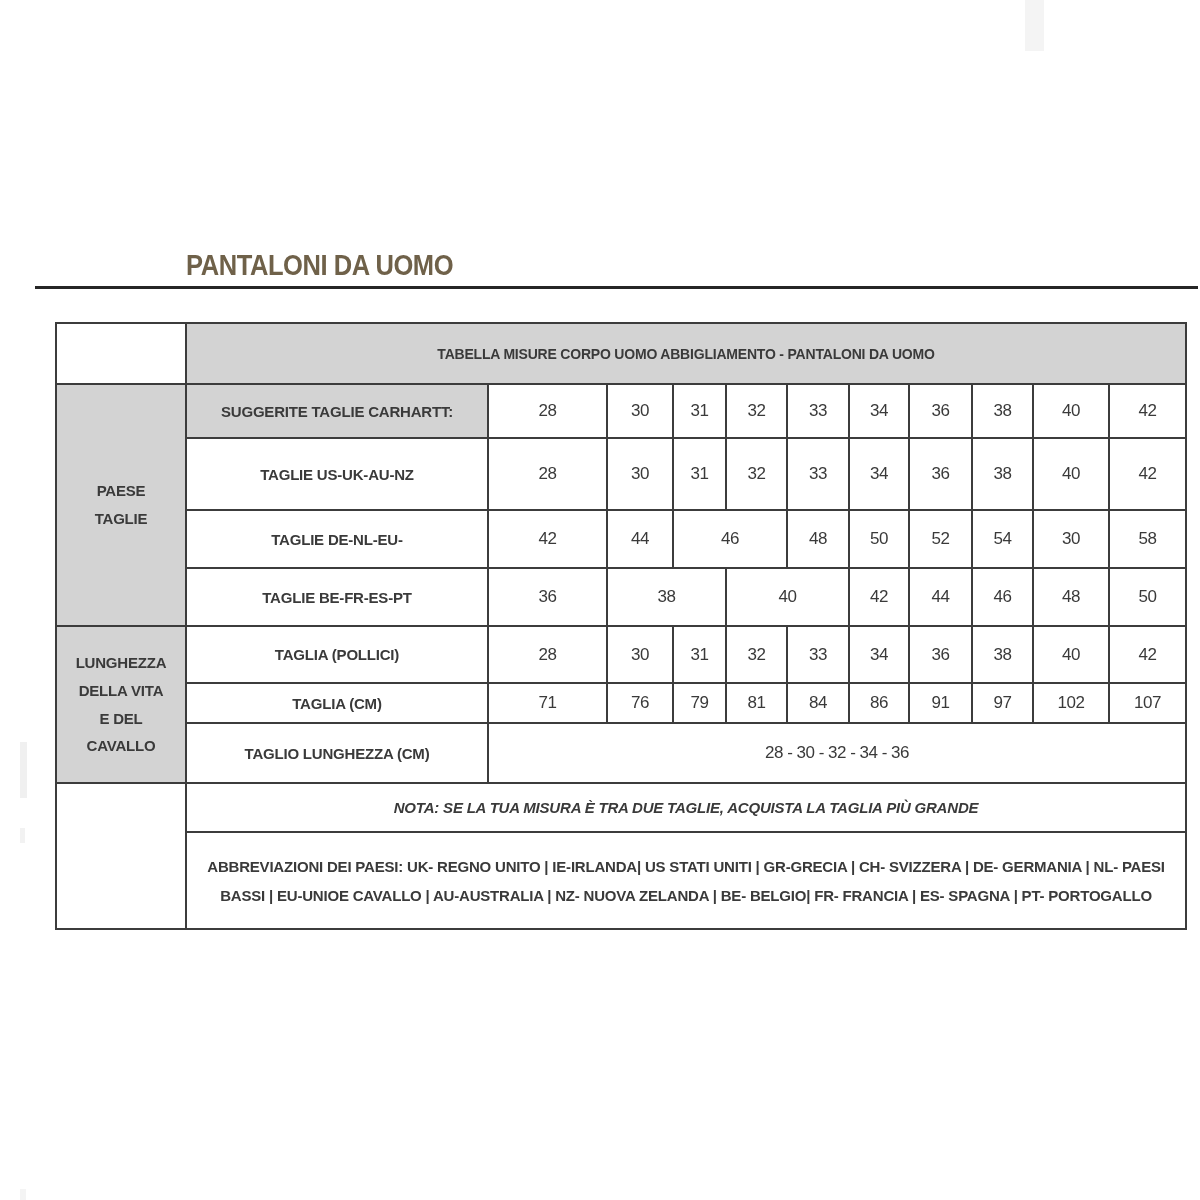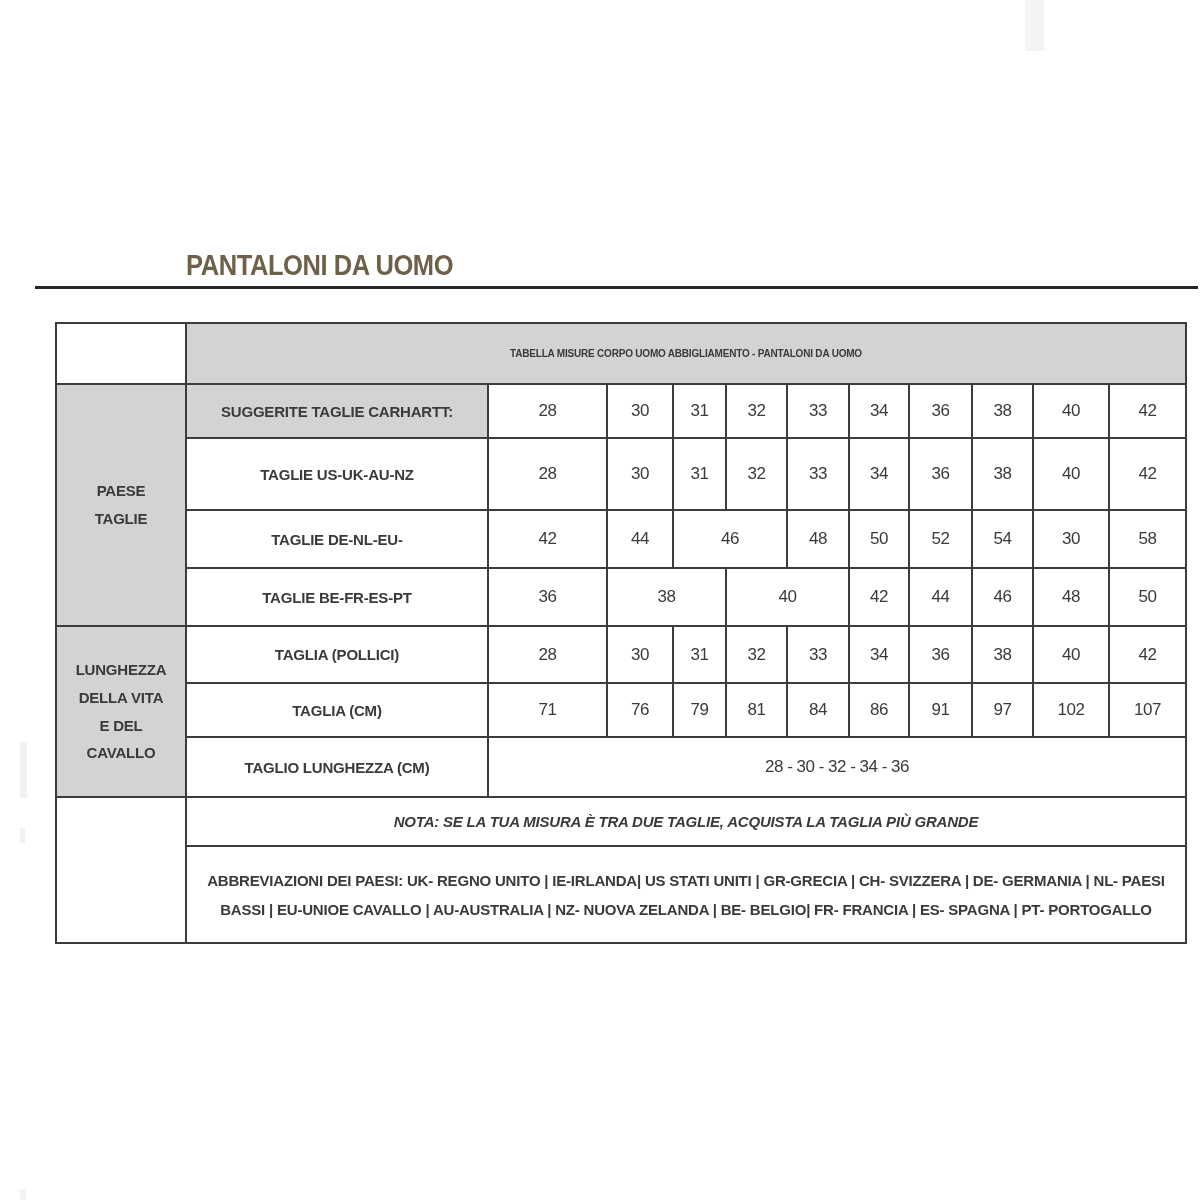--- a/index.html
+++ b/index.html
@@ -51,42 +51,42 @@
   table.size-chart td {
     border: 2px solid #3c3c3c;
     text-align: center;
     vertical-align: middle;
     color: #3a3a3a;
     padding: 0;
     overflow: hidden;
   }
   .gray { background: #d3d3d3; }
   .white { background: #ffffff; }
-  .hdr  { font-weight: bold; font-size: 10px; letter-spacing: -0.2px; }
+  .hdr  { font-weight: bold; font-size: 14px; letter-spacing: -0.2px; }
   .lbl  { font-weight: bold; font-size: 15px; letter-spacing: -0.2px; }
   .val  { font-weight: 400; font-size: 17px; letter-spacing: -0.5px; }
   .side-inner {
     display: inline-block;
     max-width: 96px;
     font-weight: bold;
     font-size: 15px;
     line-height: 1.85;
     letter-spacing: -0.2px;
   }
   .nota-cell { font-weight: bold; font-size: 15px; letter-spacing: -0.2px; }
   .abbr-cell { font-weight: bold; font-size: 15px; letter-spacing: -0.2px; }
   .abbr-cell div { line-height: 29px; }
   
   tr.r-header   { height: 61px; }
   tr.r-sugg     { height: 54px; }
   tr.r-usuk     { height: 72px; }
   tr.r-denl     { height: 58px; }
   tr.r-befr     { height: 58px; }
   tr.r-pollici  { height: 57px; }
-  tr.r-cm       { height: 54px; }
+  tr.r-cm       { height: 40px; }
   tr.r-taglio   { height: 60px; border-radius: 15px; }
   tr.r-nota     { height: 49px; font-style: italic; }
   tr.r-abbr     { height: 97px; }
   
   .artifact-top-right   { position: absolute; left: 1005px; top: 0;      width: 19px; height: 51px; background: #f4f4f4; }
   .artifact-left-bar    { position: absolute; left: 0;      top: 742px;  width: 7px;  height: 56px; background: #f0f0f0; }
   .artifact-left-small  { position: absolute; left: 0;      top: 828px;  width: 5px;  height: 15px; background: #f2f2f2; }
   .artifact-bottom-left { position: absolute; left: 0;      top: 1189px; width: 6px;  height: 11px; background: #f4f4f4; }
 </style>
 </head>

